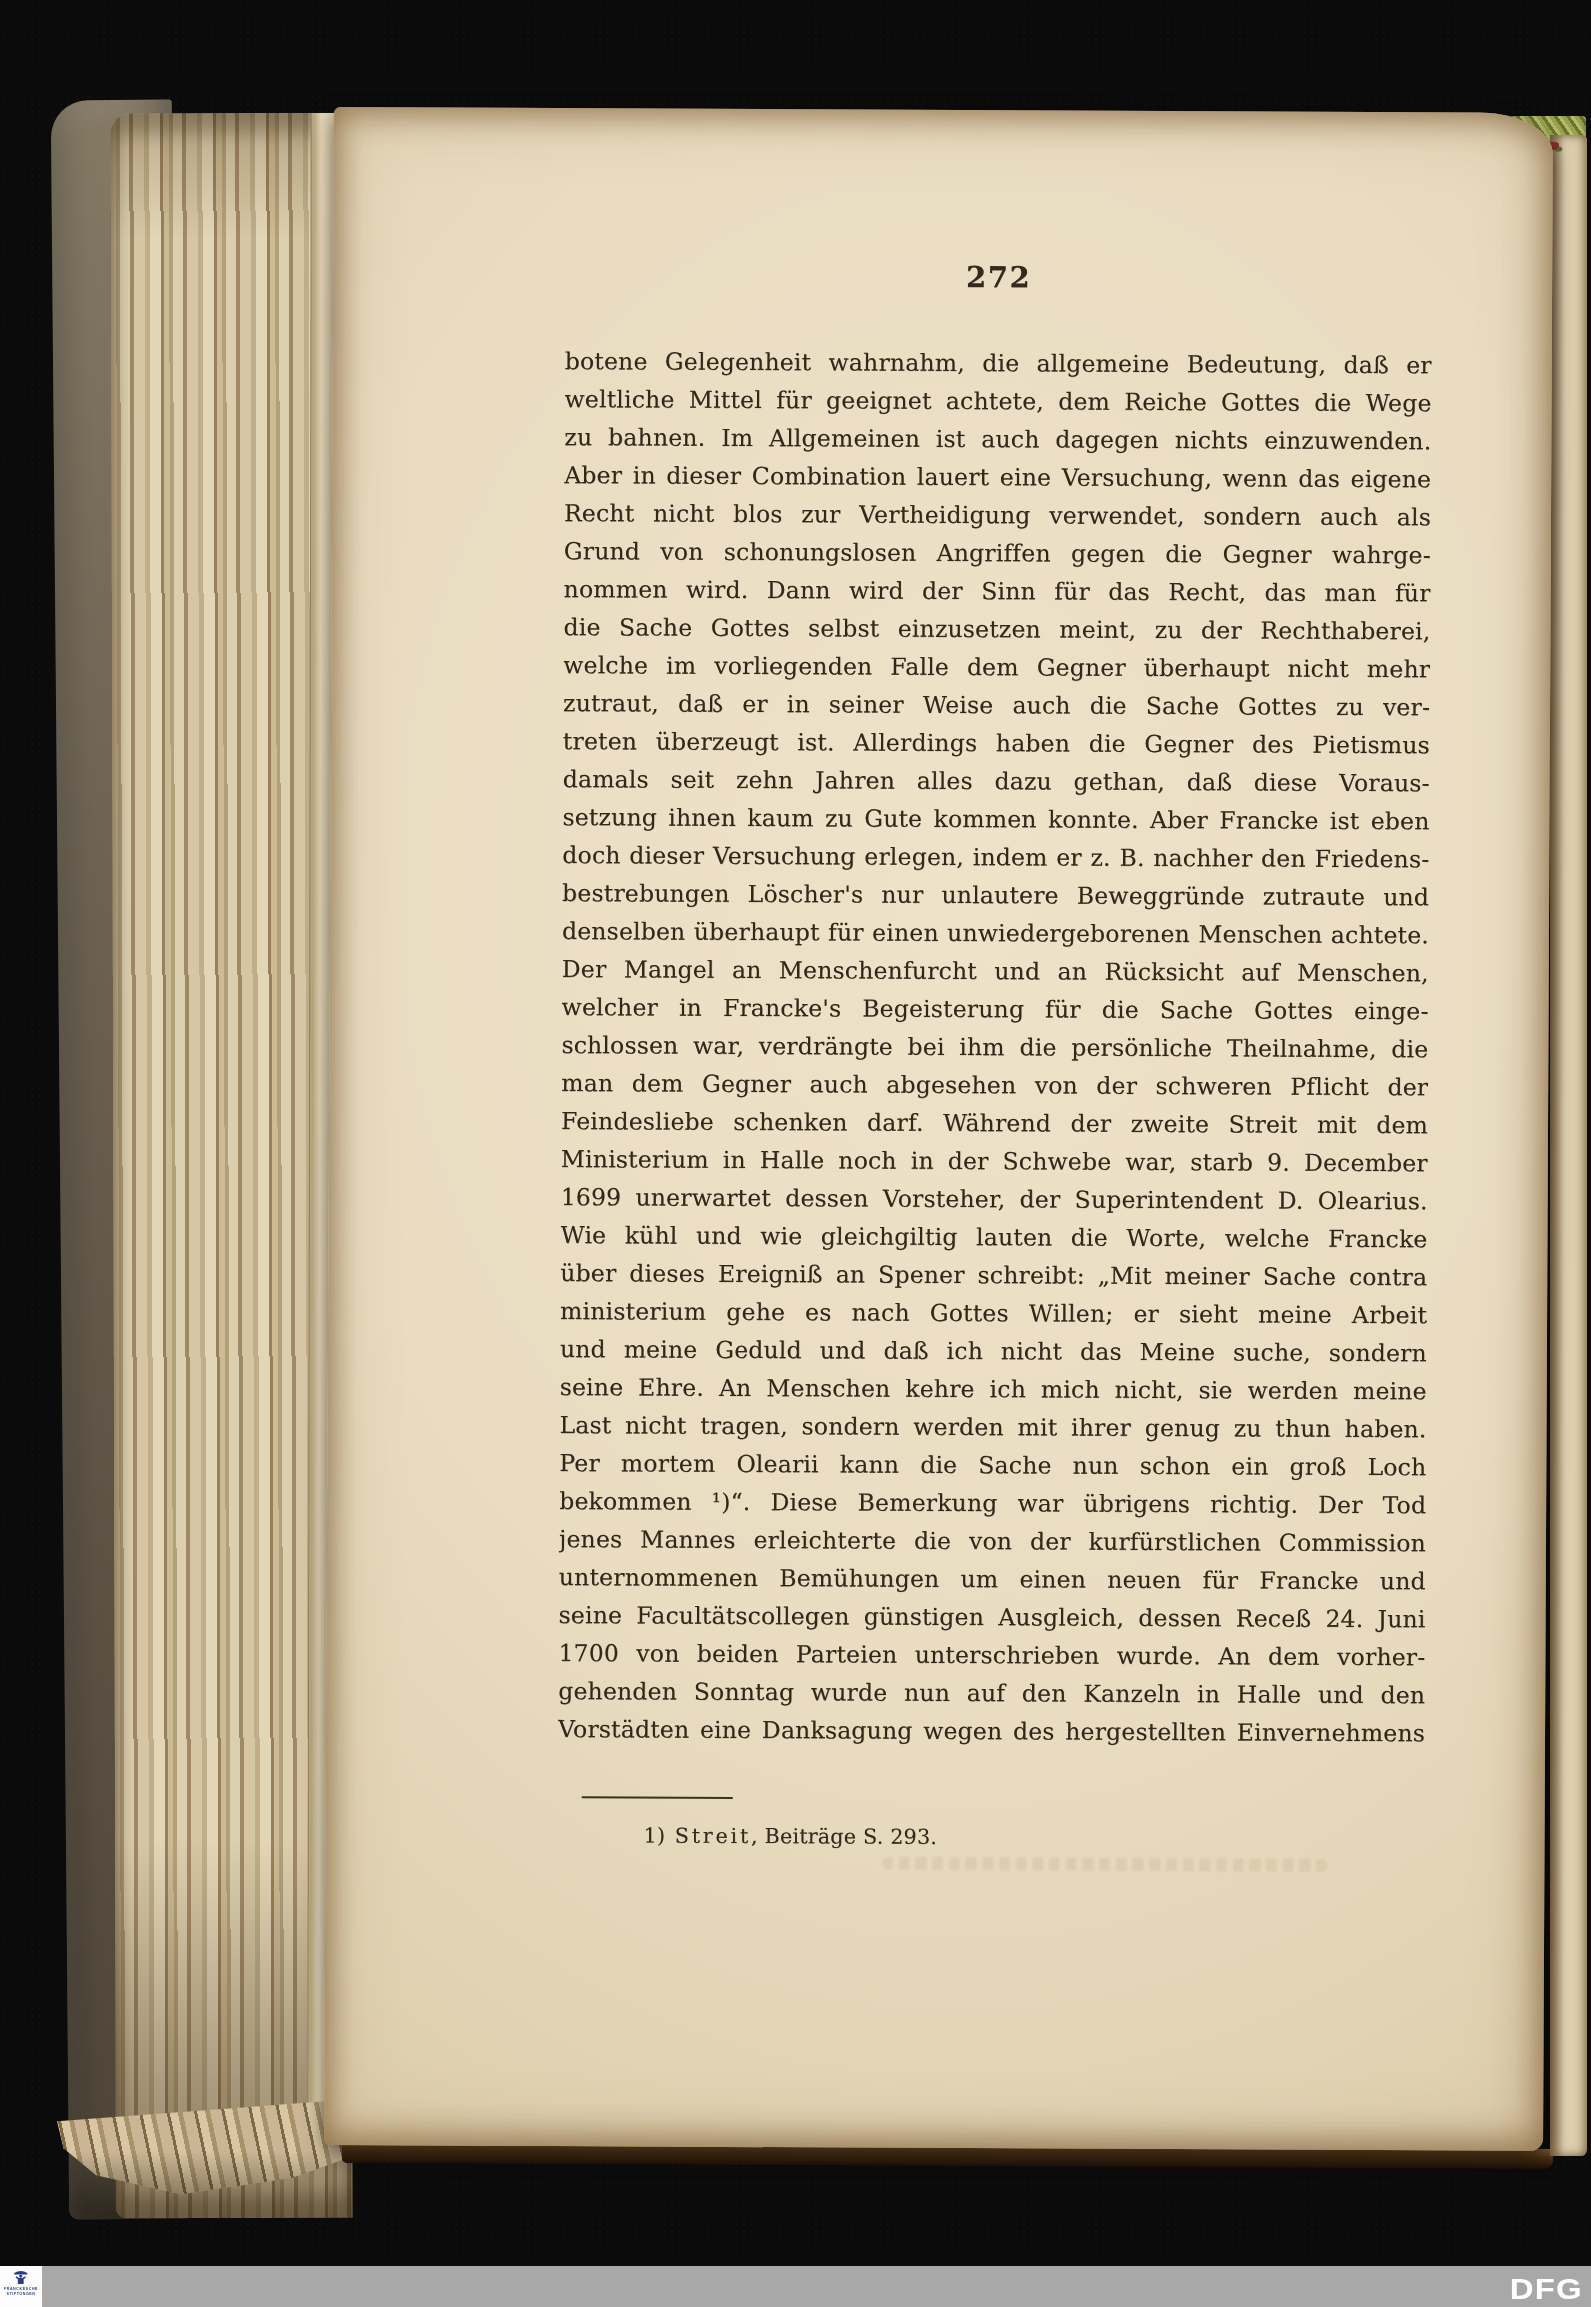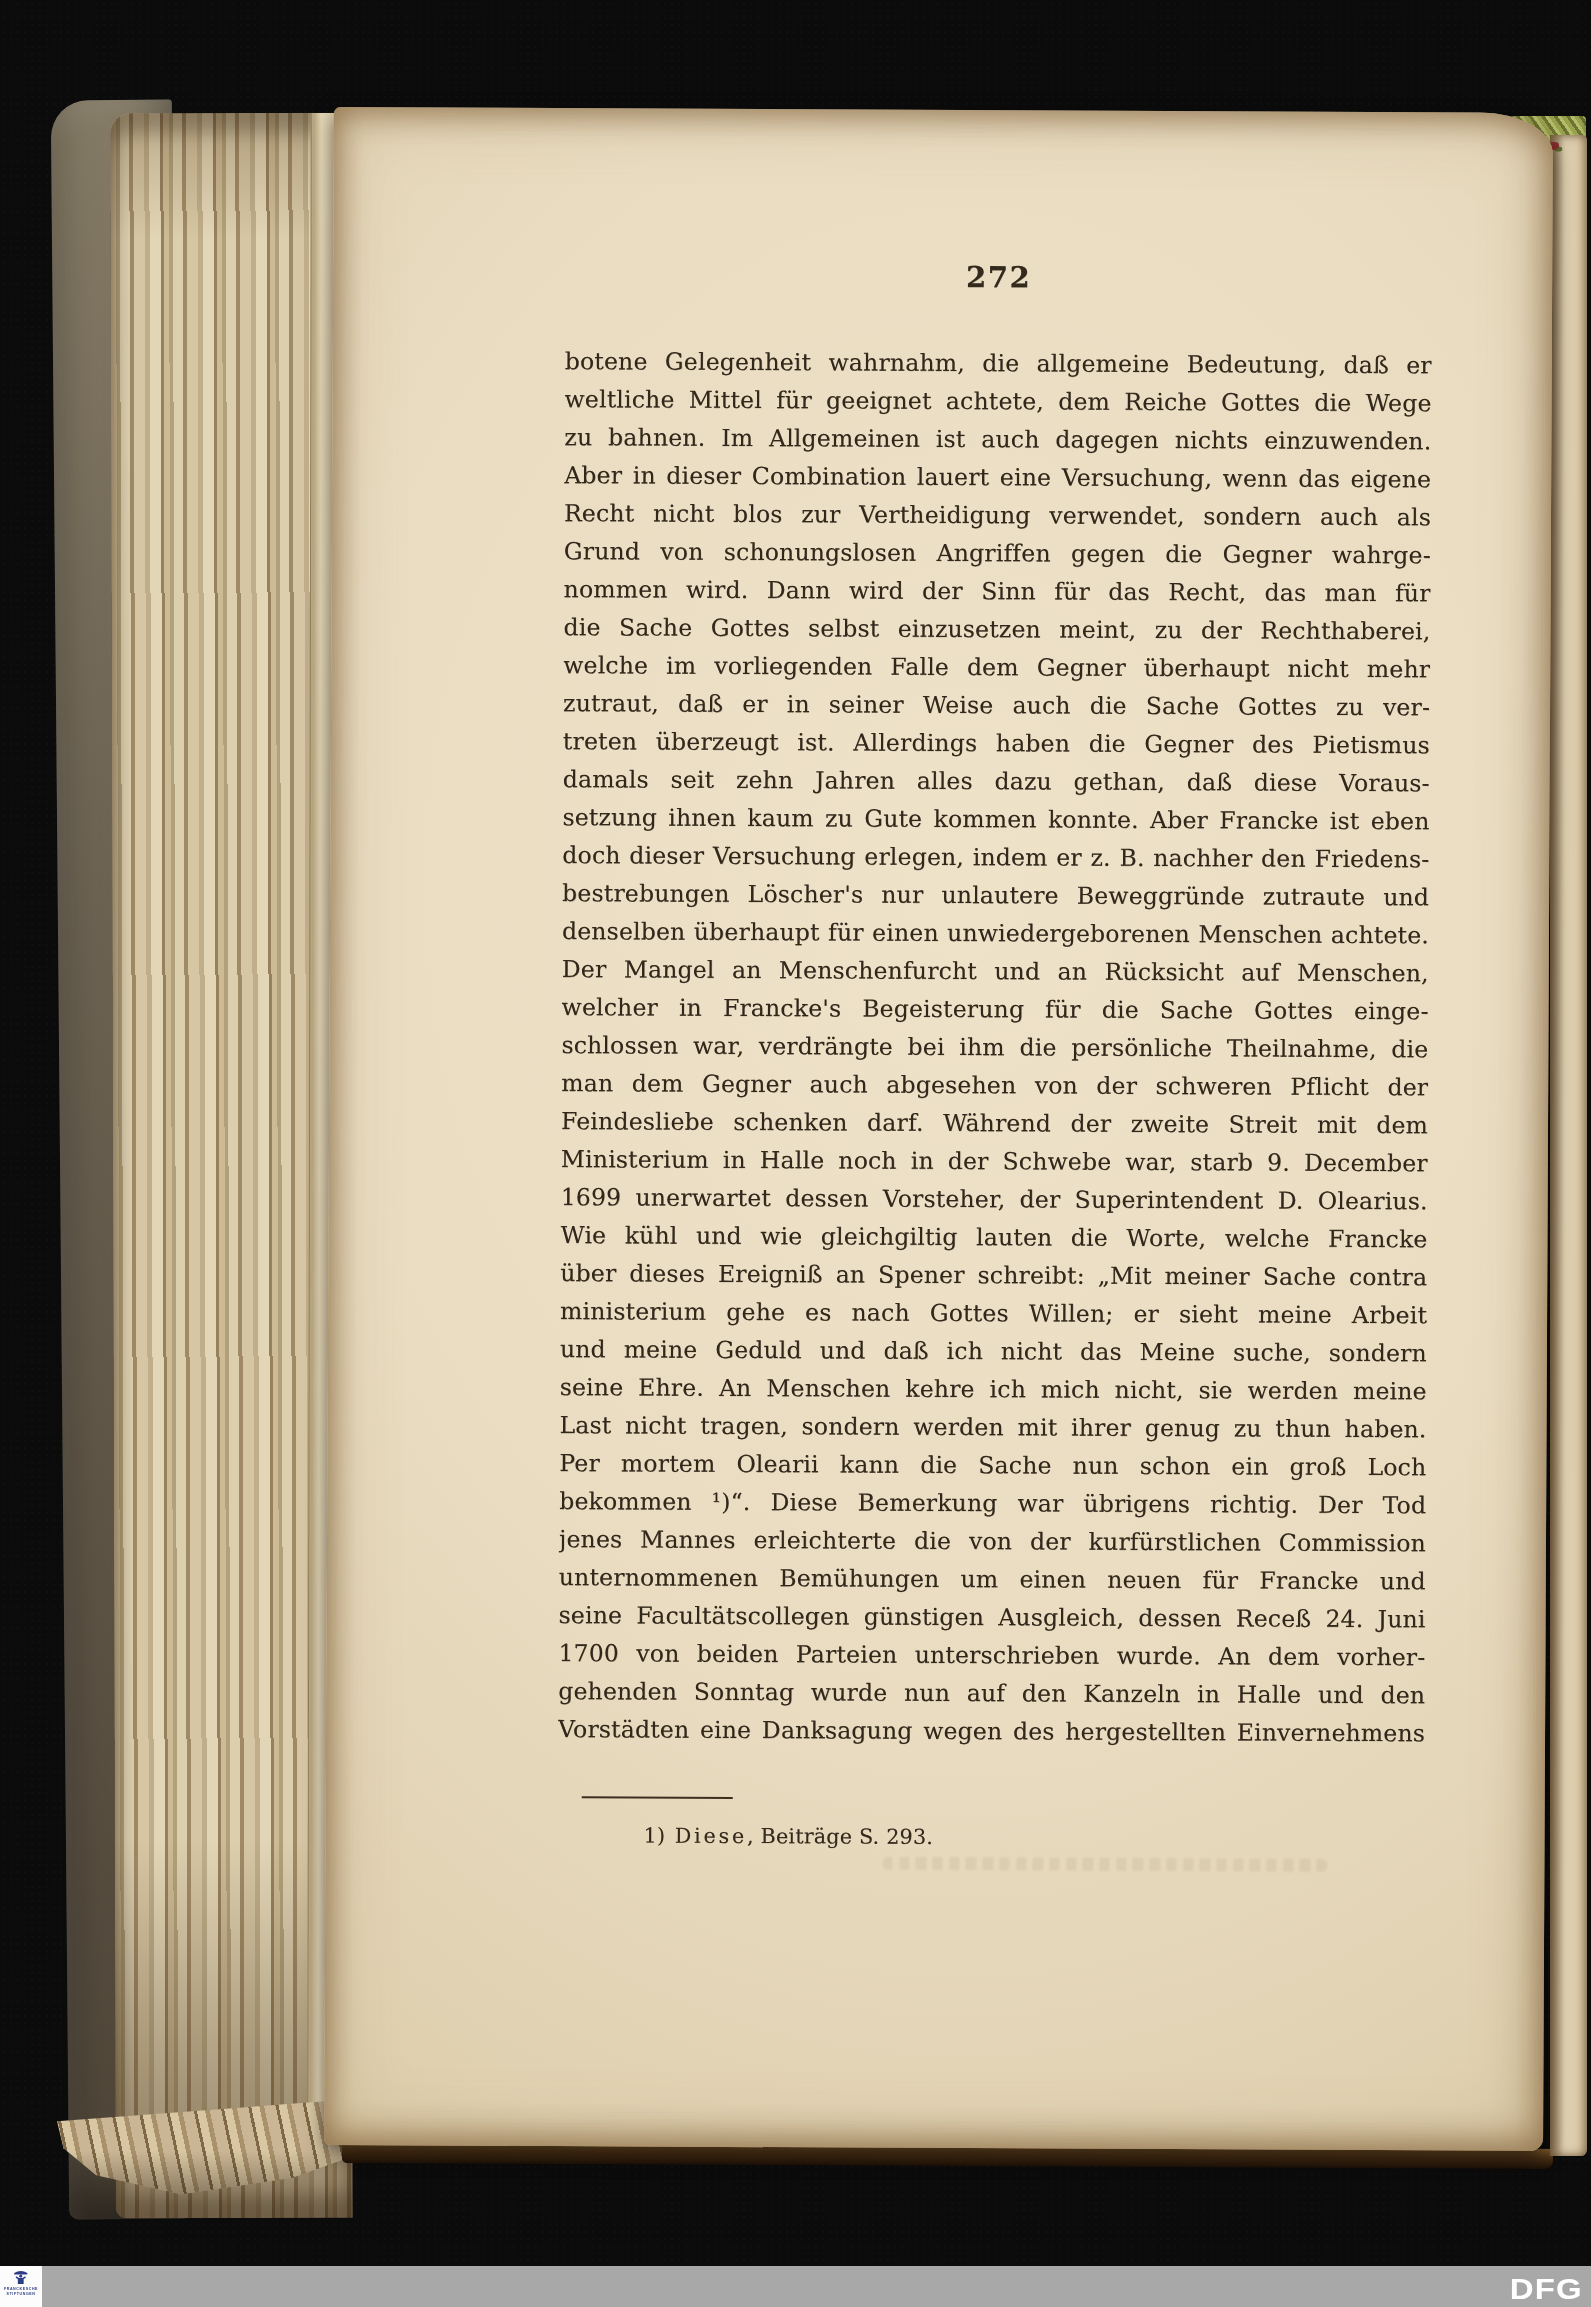--- a/index.html
+++ b/index.html
@@ -189,21 +189,21 @@
           <div class="line">jenes Mannes erleichterte die von der kurfürstlichen Commission</div>
           <div class="line">unternommenen Bemühungen um einen neuen für Francke und</div>
           <div class="line">seine Facultätscollegen günstigen Ausgleich, dessen Receß 24. Juni</div>
           <div class="line">1700 von beiden Parteien unterschrieben wurde.  An dem vorher-</div>
           <div class="line">gehenden Sonntag wurde nun auf den Kanzeln in Halle und den</div>
           <div class="line">Vorstädten eine Danksagung wegen des hergestellten Einvernehmens</div>
       </div>
 
       <div class="footnote-rule"></div>
 
-      <div class="footnote"><span>1)</span><span class="author">Diese</span><span>, Beiträge S. 293.</span></div>
+      <div class="footnote"><span>1)</span><span class="author">Streit</span><span>, Beiträge S. 293.</span></div>
 
       <div class="show-through"></div>
 
     </div>
   </div>
 
   <div class="footer-bar"></div>
 
   <div class="library-badge">
     <svg viewBox="0 0 24 24">

